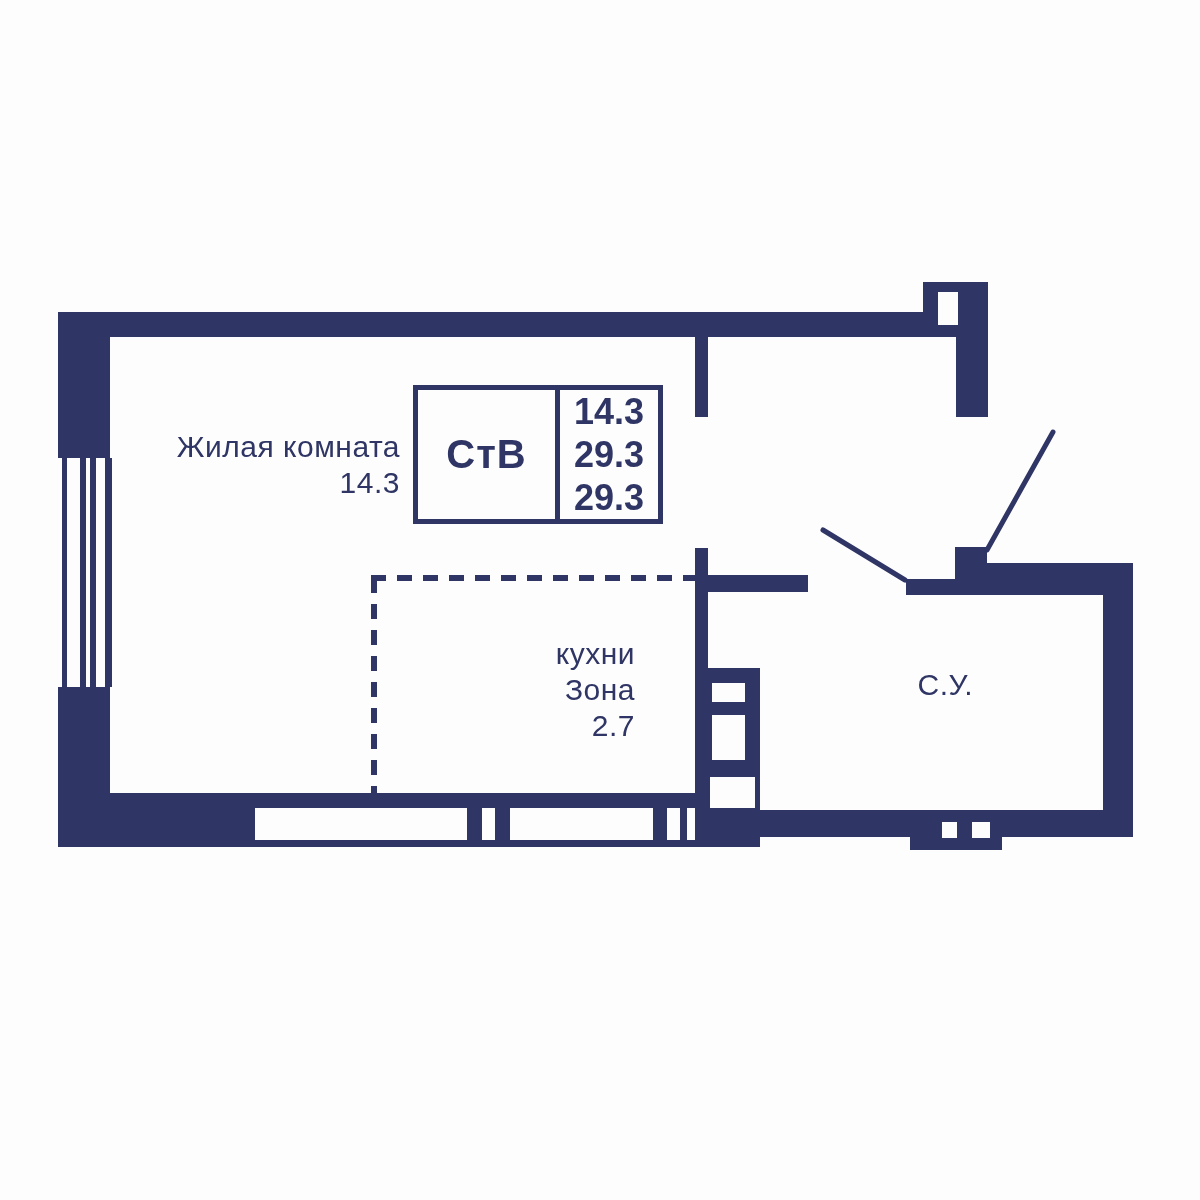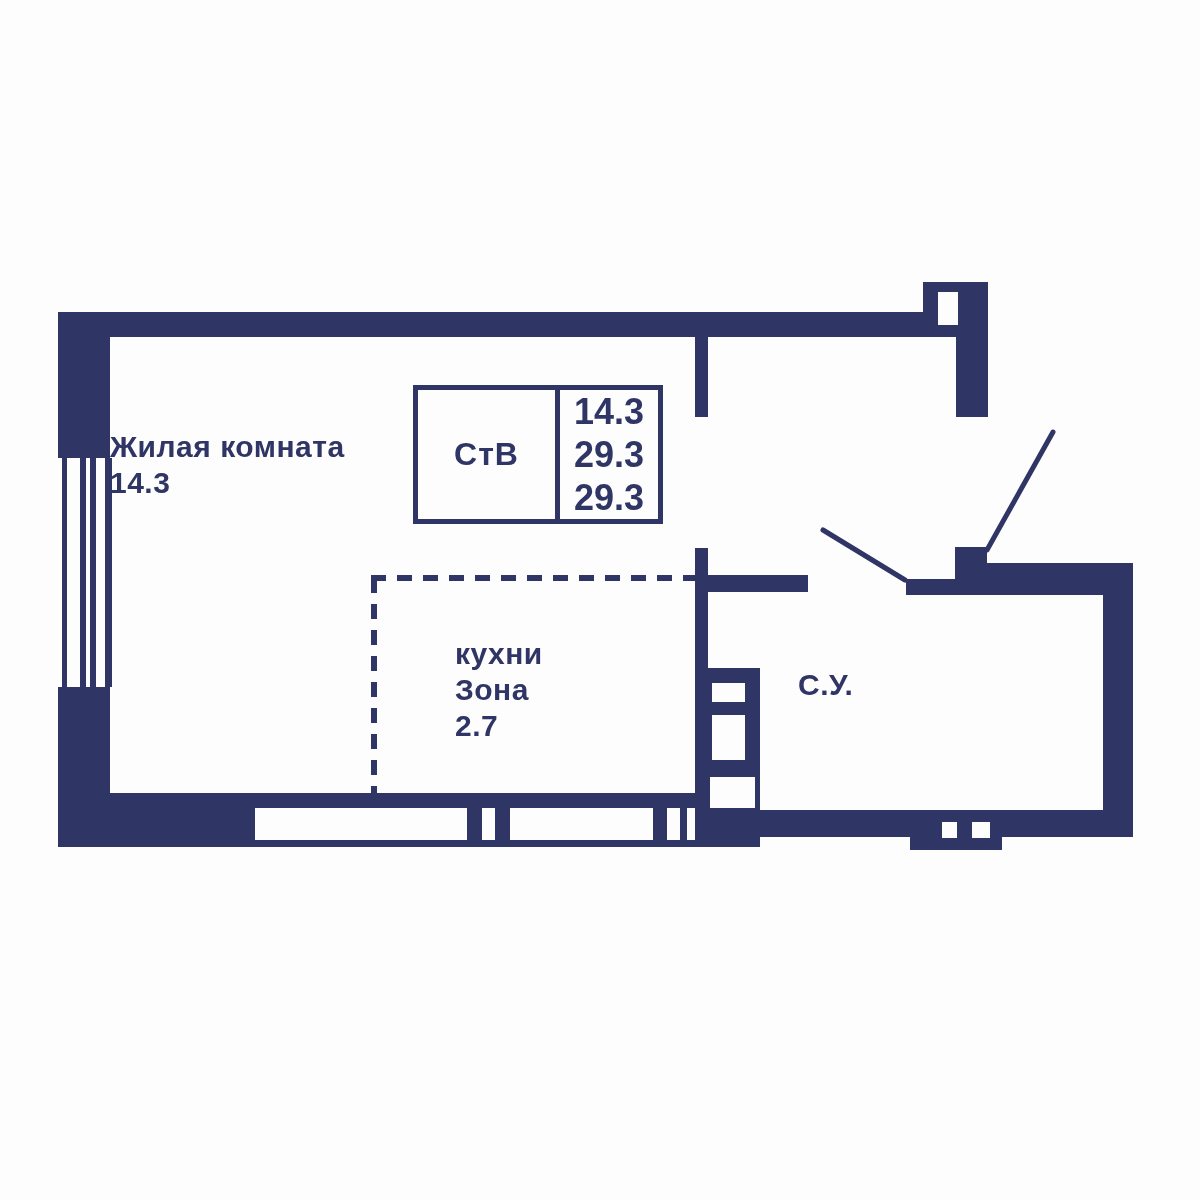--- a/index.html
+++ b/index.html
@@ -9,28 +9,28 @@
     font-family:"Liberation Sans", sans-serif;color:var(--wall);overflow:hidden;
   }
   .w{position:absolute;background:var(--wall);}
   .cut{position:absolute;background:var(--bg);}
   .overlay{position:absolute;left:0;top:0;pointer-events:none;}
   .door-line{stroke:var(--wall);stroke-width:5;stroke-linecap:round;}
   .dash-h{position:absolute;left:371px;top:575px;width:324px;height:6px;
     background:repeating-linear-gradient(to right,var(--wall) 0 15px,transparent 15px 26px);}
   .dash-v{position:absolute;left:371px;top:578px;width:6px;height:215px;
     background:repeating-linear-gradient(to bottom,var(--wall) 0 15px,transparent 15px 26px);}
-  .room-label{position:absolute;text-align:left;font-size:30px;line-height:36px;
-    font-weight:700;letter-spacing:.5px;}
+  .room-label{position:absolute;text-align:right;font-size:30px;line-height:36px;
+    font-weight:400;letter-spacing:.5px;}
   .info-box{position:absolute;left:413px;top:385px;width:250px;height:139px;
     border:5px solid var(--wall);background:var(--bg);box-sizing:border-box;
     display:flex;align-items:stretch;}
   .info-box .type-cell{width:137px;border-right:5px solid var(--wall);
     display:flex;align-items:center;justify-content:center;
-    font-size:32px;font-weight:600;letter-spacing:1px;}
+    font-size:40px;font-weight:600;letter-spacing:1px;}
   .info-box .area-cell{flex:1;display:flex;flex-direction:column;
     align-items:center;justify-content:center;font-size:36px;font-weight:600;}
   .info-box .area-cell div{line-height:43px;}
 </style>
 </head>
 <body>
 
 <div id="plan">
 
   <div class="w" style="left:58px;top:312px;width:899px;height:25px"></div>

